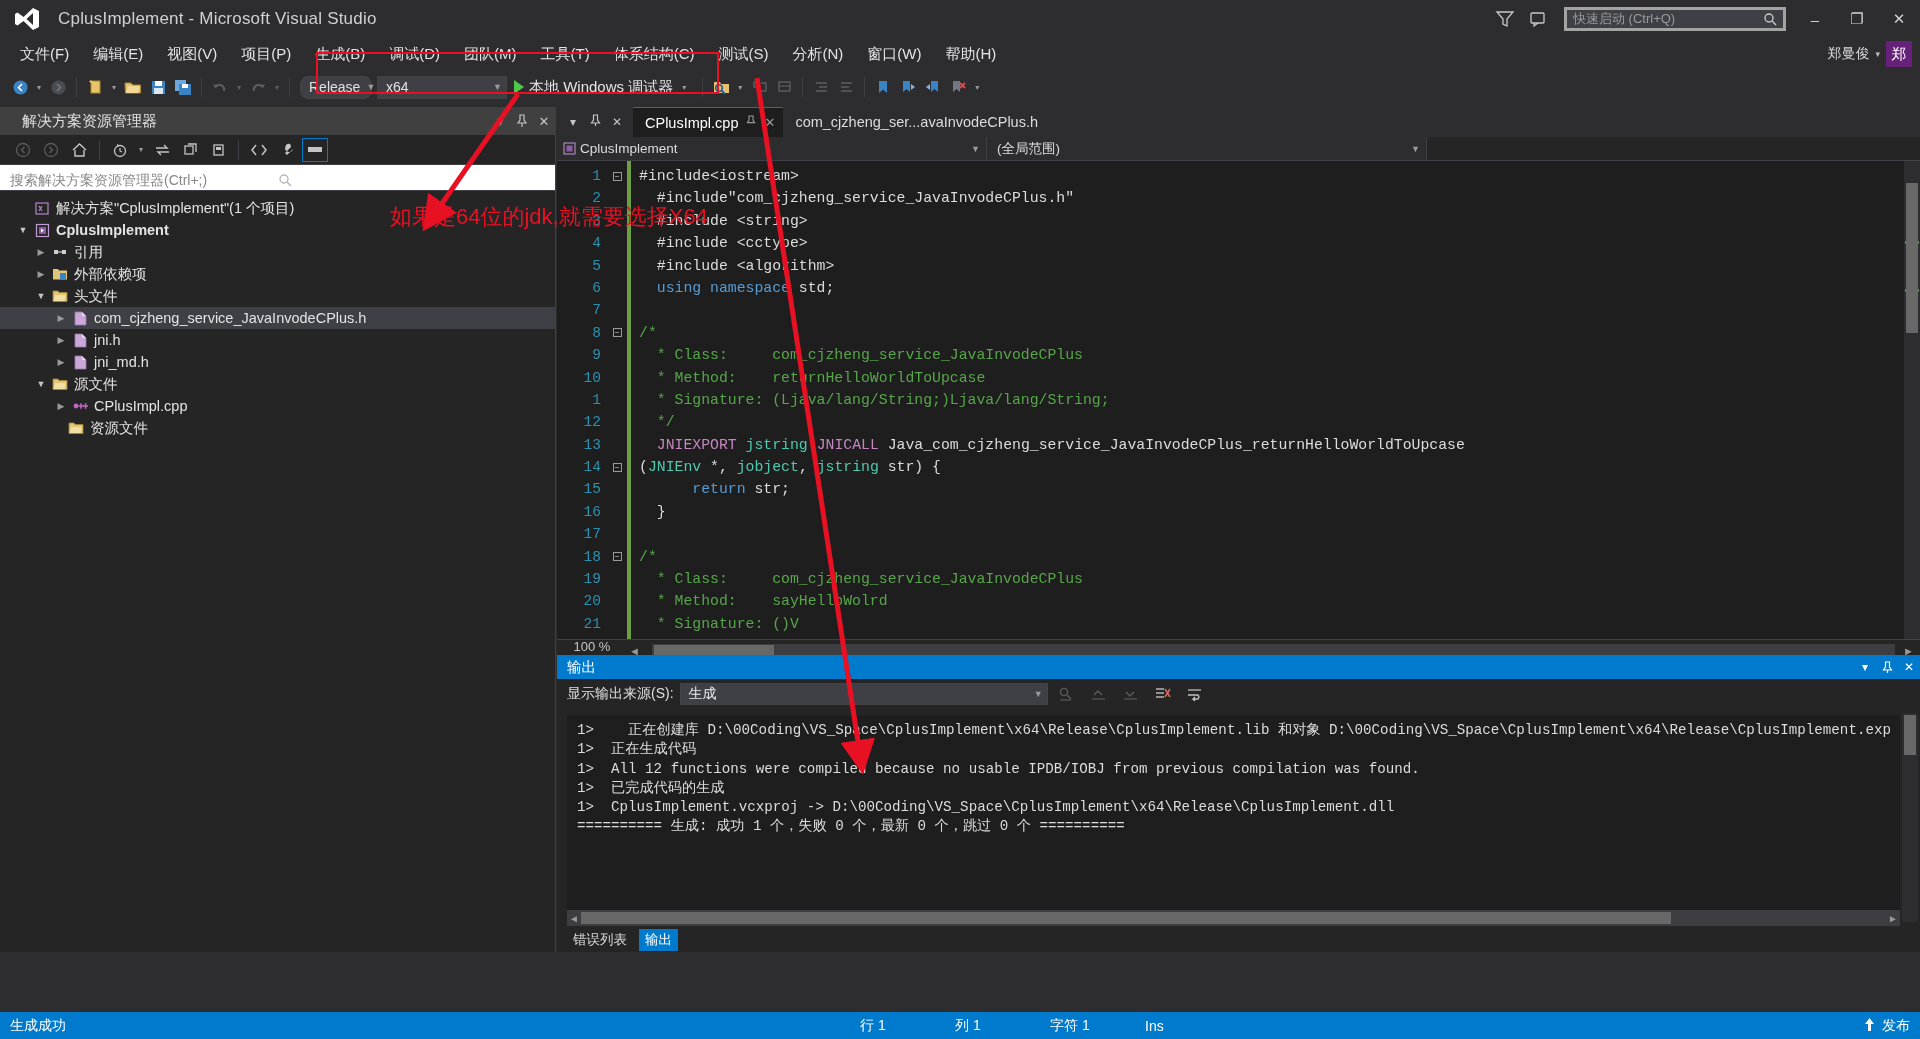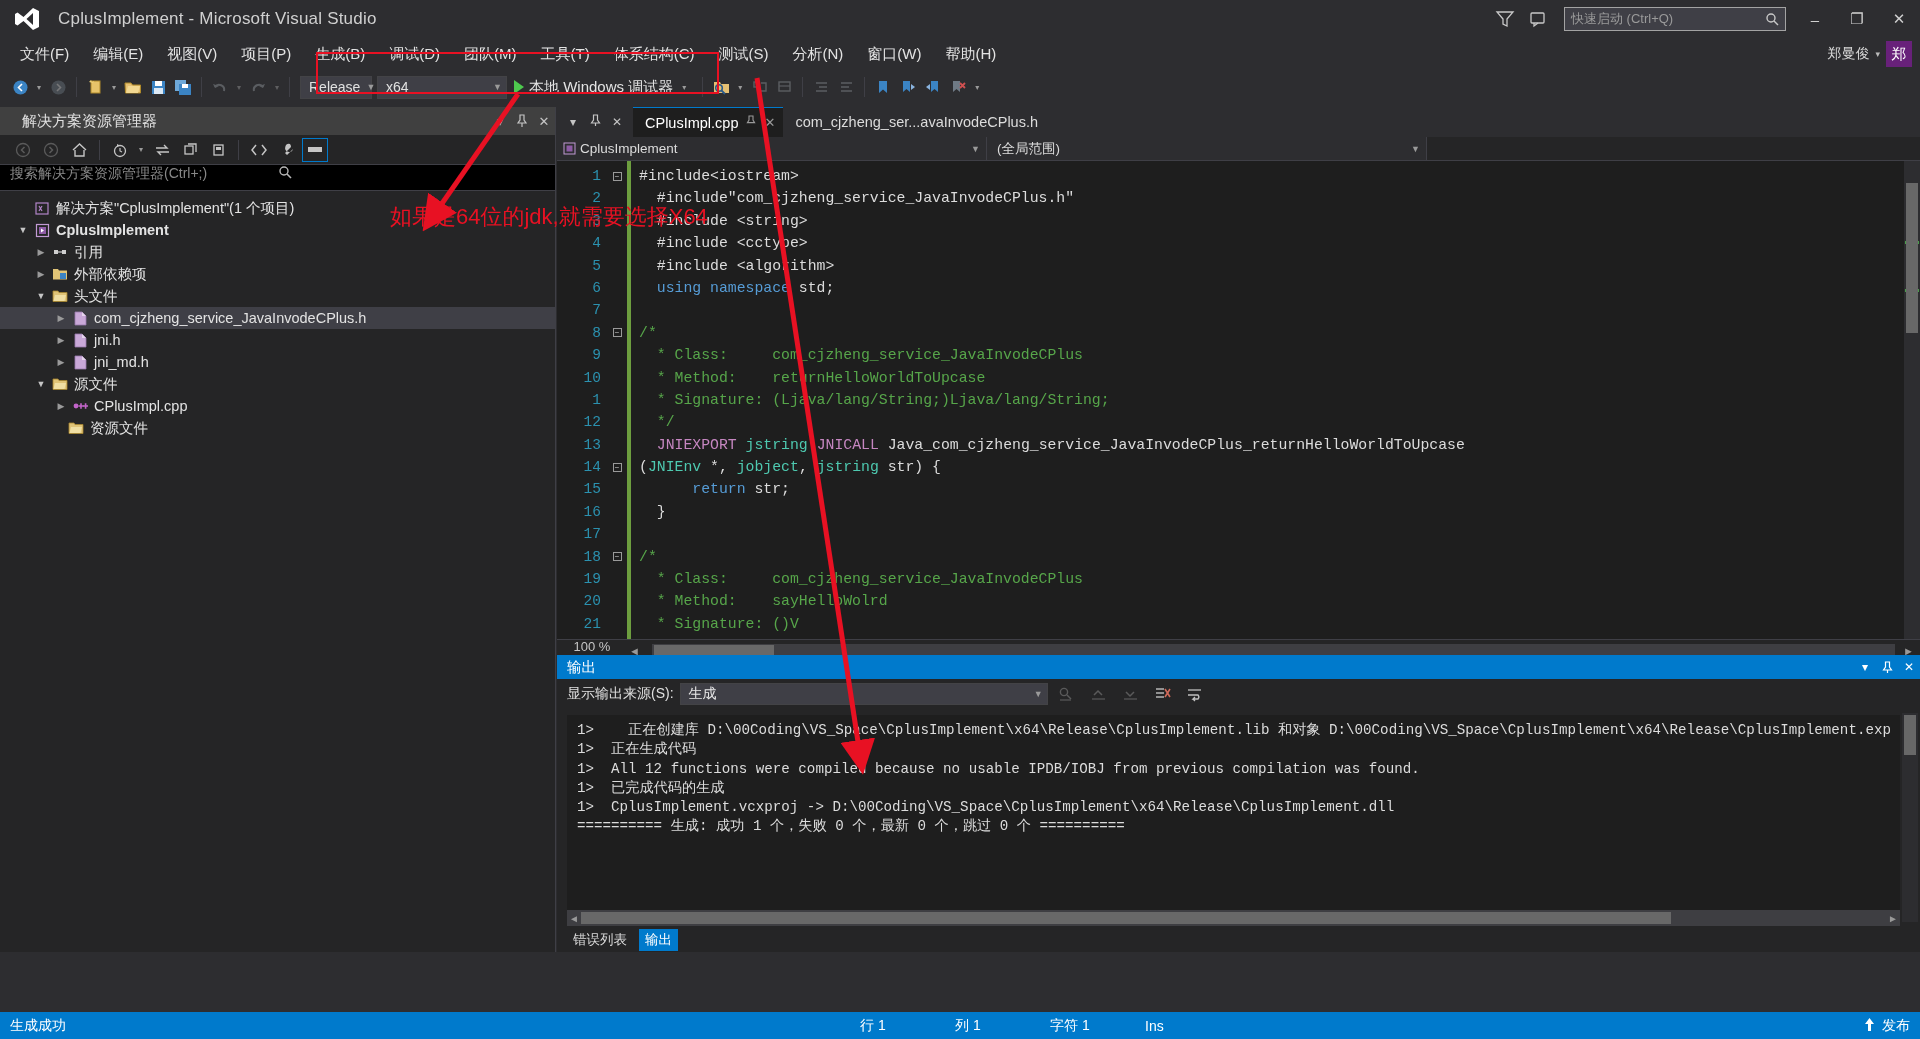--- a/index.html
+++ b/index.html
@@ -16,21 +16,21 @@
     position: absolute; left: 0; top: 0; width: 1920px; height: 38px;
     background: #2d2d30; display: flex; align-items: center;
   }
   .vs-logo { width: 34px; height: 30px; margin-left: 10px; display:flex; align-items:center; justify-content:center; }
   .title-text {
     margin-left: 14px; color: #d0d0d0; font-size: 17px; letter-spacing: .2px;
   }
   .tb-right { position: absolute; right: 0; top: 0; height: 38px; display: flex; align-items: center; }
   .tb-icon { width: 34px; height: 32px; display:flex; align-items:center; justify-content:center; color:#c8c8c8; }
   .quick-launch {
-    width: 222px; height: 24px; background: #3f3f46; border: 1px solid #a3a3a3;
+    width: 222px; height: 24px; background: #3f3f46; border: 3px solid #a3a3a3;
     display: flex; align-items: center; padding: 0 6px; margin: 0 8px;
   }
   .quick-launch span { color: #9a9a9a; font-size: 13px; flex: 1; }
   .win-btn { width: 42px; height: 38px; display:flex; align-items:center; justify-content:center; color:#d0d0d0; font-size: 15px;}
 
   
   .menubar {
     position: absolute; left: 0; top: 38px; width: 1920px; height: 32px;
     background: #2d2d30; display: flex; align-items: center; padding-left: 8px;
   }
@@ -54,21 +54,21 @@
   .tbtn { width: 24px; height: 24px; display:flex; align-items:center; justify-content:center; color:#b0b0b0; }
   .tbtn.dis { opacity: .42; }
   .tsep { width: 1px; height: 20px; background: #3f3f46; margin: 0 5px; }
   .caret { font-size: 8px; color: #9a9a9a; width: 12px; text-align:center; }
   .combo {
     height: 23px; background: #3f3f46; border: 1px solid #434346; color: #e0e0e0;
     font-size: 14px; display: flex; align-items: center; padding: 0 4px 0 8px;
   }
   .combo .cv { flex: 1; }
   .combo .ca { color: #9a9a9a; font-size: 9px; padding-left: 6px; }
-  .combo-config { width: 72px; }
+  .combo-config { width: 72px; border-radius: 8px; }
   .combo-plat { width: 130px; }
   .run-btn { display: flex; align-items: center; gap: 5px; padding: 0 6px; }
   .run-btn .tri {
     width:0;height:0;border-left:10px solid #4ec94e;border-top:7px solid transparent;border-bottom:7px solid transparent;
   }
   .run-btn .lbl { color: #e3e3e3; font-size: 15px; white-space: nowrap; }
 
   
   .solexp {
     position: absolute; left: 0; top: 107px; width: 556px; height: 845px;
@@ -81,22 +81,22 @@
   .panel-head .ph-title { flex: 1; }
   .ph-btn { width: 22px; height: 24px; display:flex; align-items:center; justify-content:center; color:#c5c5c5; font-size:13px; }
   .se-toolbar {
     height: 30px; display: flex; align-items: center; padding-left: 10px; gap: 2px;
     border-bottom: 1px solid #3f3f46; background: #252526;
   }
   .se-btn { width: 26px; height: 24px; display: flex; align-items:center; justify-content:center; color:#b8b8b8; }
   .se-btn.dis { opacity: .45; }
   .se-btn.active { border: 1px solid #007acc; }
   .se-search {
-    height: 26px; background: #000000; border-bottom: 1px solid #3f3f46;
-    display: flex; align-items: flex-start; padding: 0 10px;
+    height: 26px; background: #ffffff; border-bottom: 1px solid #3f3f46;
+    display: flex; align-items: flex-end; padding: 0 10px;
   }
   .se-search span { color: #888; font-size: 14px; flex: 1; }
   .se-search .mag { color: #9a9a9a; font-size: 13px; }
   .tree { padding-top: 6px; font-size: 14.5px; color: #e3e3e3; }
   .tnode { height: 22px; display: flex; align-items: center; white-space: nowrap; }
   .tnode.sel { background: #3f3f46; }
   .arrow { width: 18px; text-align: center; color: #9a9a9a; font-size: 9px; }
   .arrow.open { color: #c5c5c5; }
   .ticon { width: 20px; display: flex; align-items:center; justify-content:center; margin-right: 4px; }
   .tlabel.bold { font-weight: bold; }

